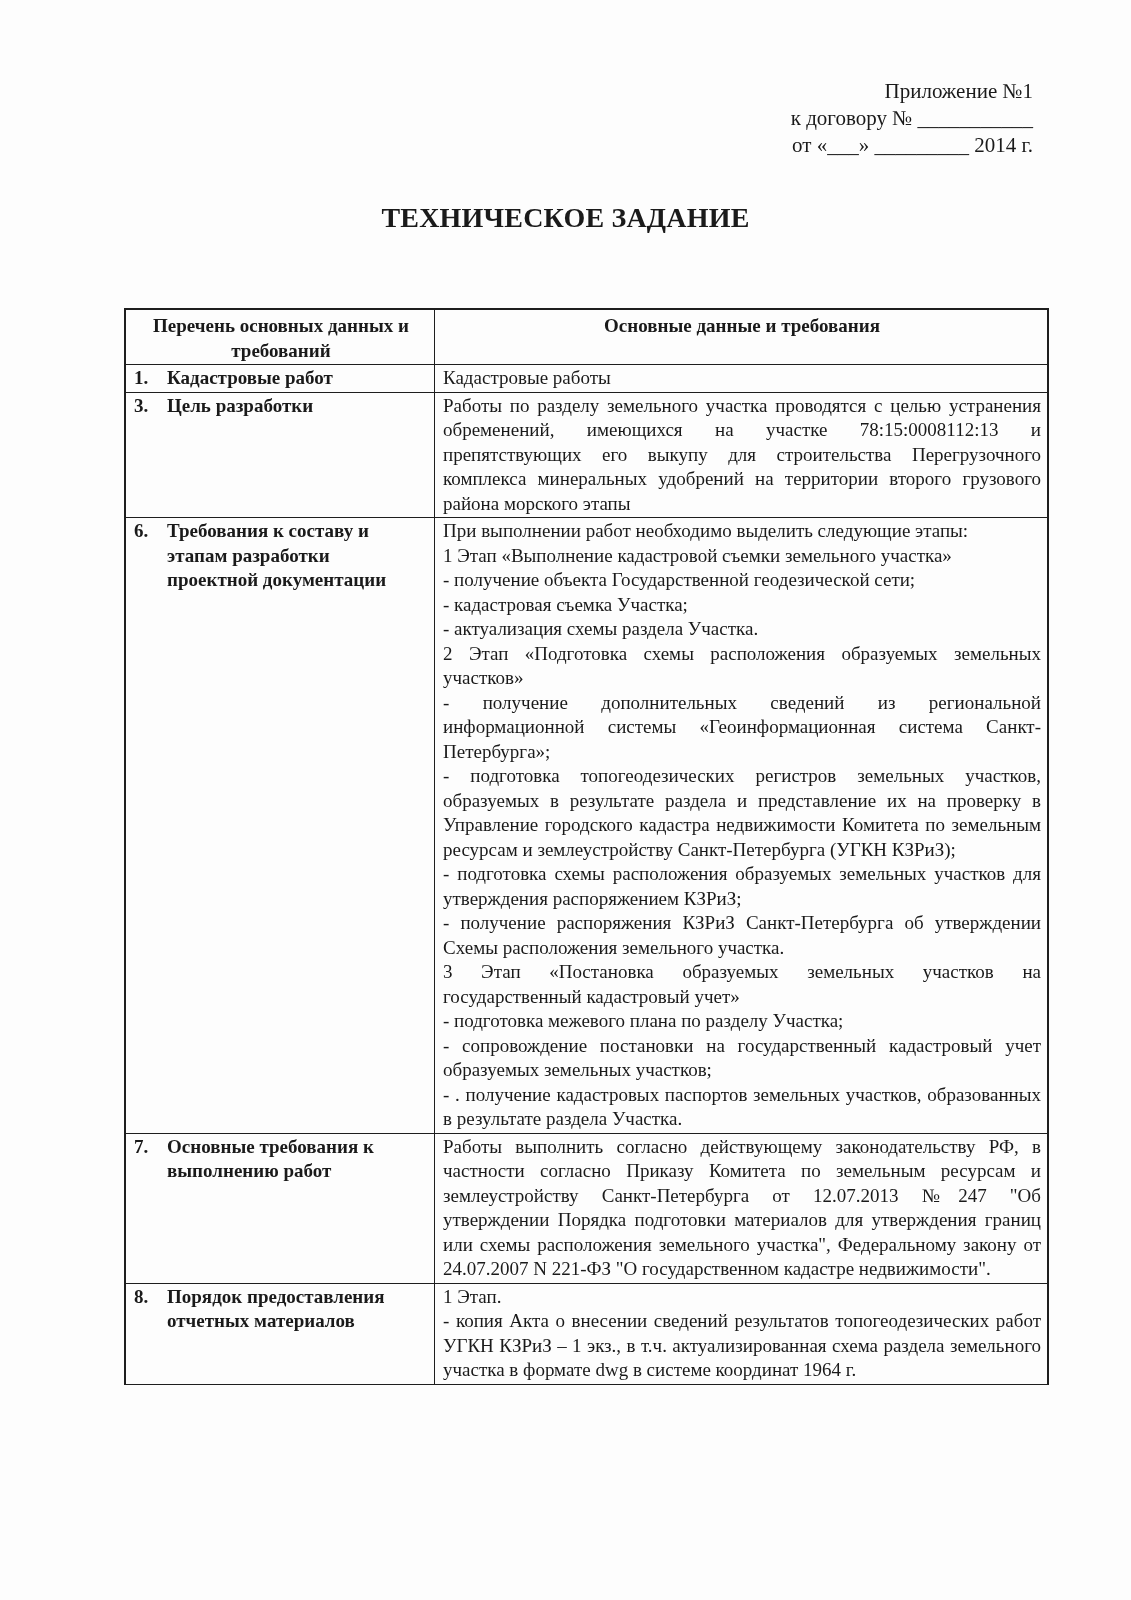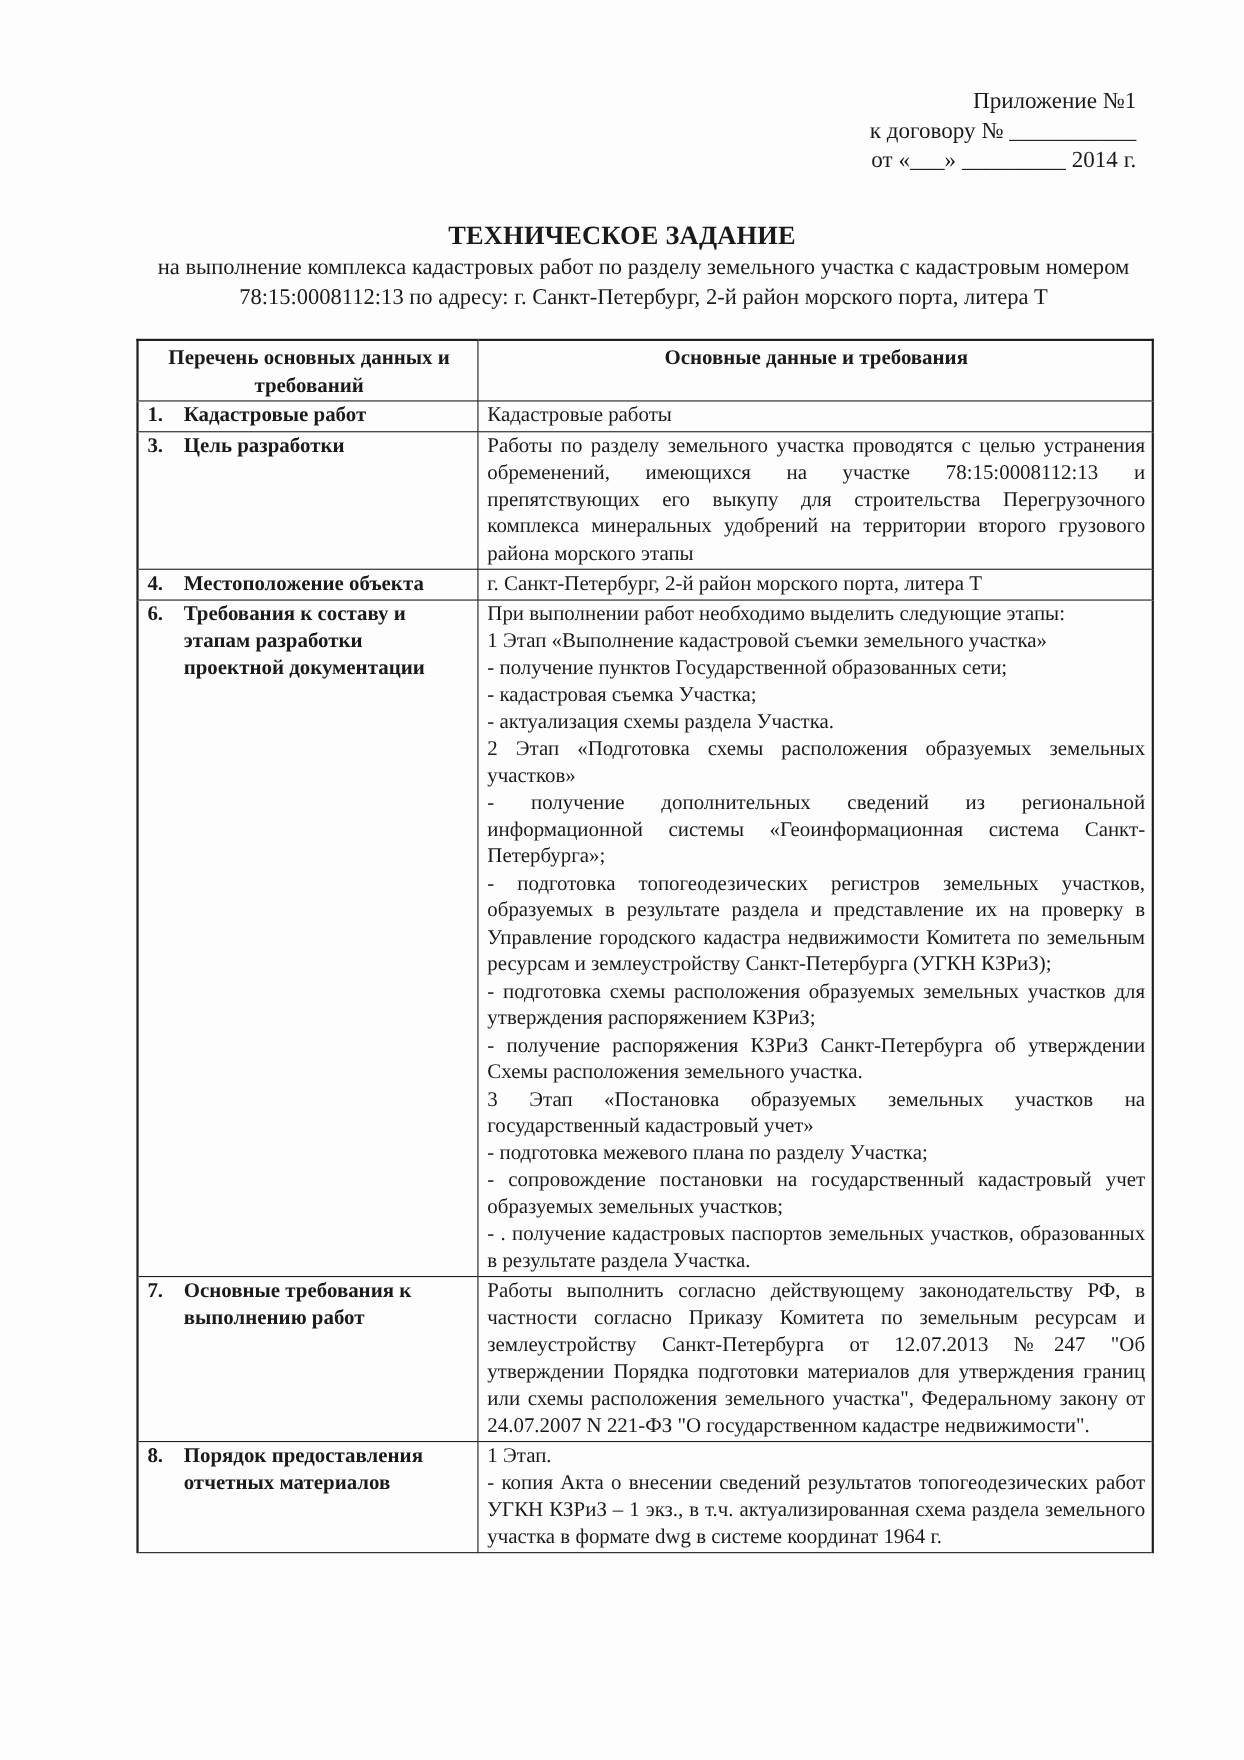--- a/index.html
+++ b/index.html
@@ -3,21 +3,21 @@
 <meta charset="utf-8">
 <style>
   html, body { margin:0; padding:0; background:#ffffff; }
   body { width:1131px; height:1600px; position:relative; overflow:hidden;
          font-family:"Liberation Serif", "DejaVu Serif", serif; color:#1a1a1a; }
   .page { position:absolute; left:0; top:0; width:1131px; height:1600px; background:#fdfdfd; }
 
   .appendix { position:absolute; right:98px; top:78px; font-size:21px; line-height:27px; text-align:right; }
   .appendix div { white-space:pre; }
 
-  .title { position:absolute; left:0; width:1131px; top:202px; text-align:center; font-weight:bold; font-size:24px; letter-spacing:0.2px; }
+  .title { position:absolute; left:0; width:1131px; top:202px; text-align:center; font-weight:bold; font-size:28px; letter-spacing:0.2px; }
   .subtitle { position:absolute; left:110px; width:950px; top:230px; text-align:center; font-size:20.5px; line-height:27px; }
 
   table.spec { position:absolute; left:124px; top:308px; width:925px; border-collapse:collapse; font-size:19px; line-height:24.5px; }
   table.spec td, table.spec th { border:1.6px solid #1e1e1e; vertical-align:top; padding:1px 6px 1px 8px; }
   table.spec th { font-weight:bold; height:48px; padding-top:4px; }
   table.spec th.c1 { border-top-width:2.5px; border-left-width:2.5px; }
   table.spec th.c2 { border-top-width:2.5px; border-right-width:2.5px; }
   table.spec td.c1 { width:294px; font-weight:bold; border-left-width:2.5px; }
   table.spec td.c2 { border-right-width:2.5px; text-align:justify; }
   .num { display:inline-block; width:33px; }
@@ -32,48 +32,43 @@
 
 <div class="page">
 
   <div class="appendix">
     <div>Приложение №1</div>
     <div>к договору № ___________</div>
     <div>от «___» _________ 2014 г.</div>
   </div>
 
   <div class="title">ТЕХНИЧЕСКОЕ ЗАДАНИЕ</div>
-  <div class="subtitle">на выполнение комплекса кадастровых работ по разделу земельного участка с кадастровым номером 78:15:0008112:13 по адресу: г. Санкт-Петербург, 2-й район морского порта, литера Т</div>
 
   <table class="spec">
     <tbody>
         <tr>
       <th class="c1">Перечень основных данных и требований</th>
       <th class="c2">Основные данные и требования</th>
     </tr>
 
     <tr>
       <td class="c1"><span class="num">1.</span><span class="lbl">Кадастровые работ</span></td>
       <td class="c2">Кадастровые работы</td>
     </tr>
     <tr>
       <td class="c1"><span class="num">3.</span><span class="lbl">Цель разработки</span></td>
       <td class="c2">Работы по разделу земельного участка проводятся с целью устранения обременений, имеющихся на участке 78:15:0008112:13 и препятствующих его выкупу для строительства Перегрузочного комплекса минеральных удобрений на территории второго грузового района морского этапы</td>
     </tr>
-    <tr>
-      <td class="c1"><span class="num">4.</span><span class="lbl">Местоположение объекта</span></td>
-      <td class="c2">г. Санкт-Петербург, 2-й район морского порта, литера Т</td>
-    </tr>
 
     <tr class="row-multi">
       <td class="c1"><span class="num">6.</span><span class="lbl">Требования к составу и этапам разработки проектной документации</span></td>
       <td class="c2">
         <span class="line">При выполнении работ необходимо выделить следующие этапы:</span>
         <span class="line b">1 Этап «Выполнение кадастровой съемки земельного участка»</span>
-        <span class="line">- получение пунктов Государственной образованных сети;</span>
+        <span class="line">- получение объекта Государственной геодезической сети;</span>
         <span class="line">- кадастровая съемка Участка;</span>
         <span class="line">- актуализация схемы раздела Участка.</span>
         <span class="line b just">2 Этап «Подготовка схемы расположения образуемых земельных участков»</span>
         <span class="line just">- получение дополнительных сведений из региональной информационной системы «Геоинформационная система Санкт-Петербурга»;</span>
         <span class="line just">- подготовка топогеодезических регистров земельных участков, образуемых в результате раздела и представление их на проверку в Управление городского кадастра недвижимости Комитета по земельным ресурсам и землеустройству Санкт-Петербурга (УГКН КЗРиЗ);</span>
         <span class="line just">- подготовка схемы расположения образуемых земельных участков для утверждения распоряжением КЗРиЗ;</span>
         <span class="line just">- получение распоряжения КЗРиЗ Санкт-Петербурга об утверждении Схемы расположения земельного участка.</span>
         <span class="line b just">3 Этап «Постановка образуемых земельных участков на государственный кадастровый учет»</span>
         <span class="line">- подготовка межевого плана по разделу Участка;</span>
         <span class="line just">- сопровождение постановки на государственный кадастровый учет образуемых земельных участков;</span>

